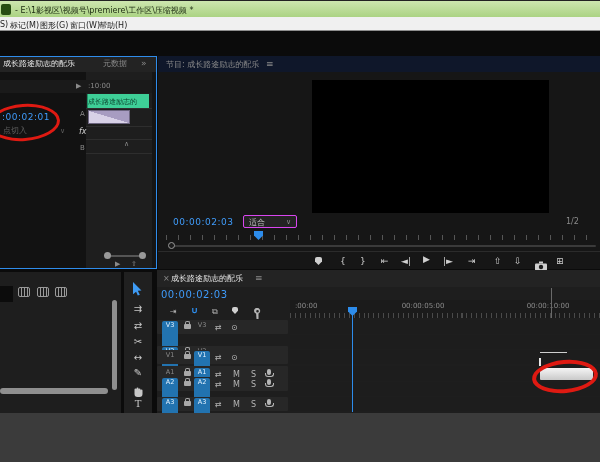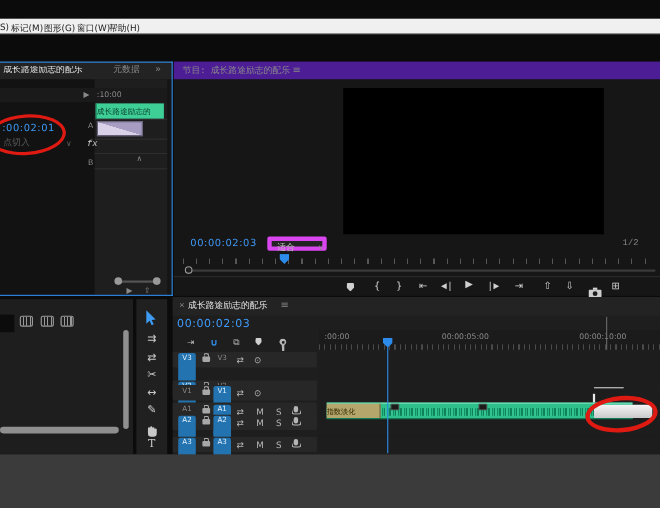--- a/index.html
+++ b/index.html
@@ -1,20 +1,20 @@
 <!DOCTYPE html>
 <html><head>
 <meta charset="utf-8">
 <style>
   html,body{margin:0;padding:0;background:#0b0b0b;}
   *{box-sizing:border-box;}
   #canvas{position:relative;width:600px;height:462px;background:#0b0b0b;overflow:hidden;
           font-family:"DejaVu Sans","Liberation Sans",sans-serif;color:#bbb;}
   .abs{position:absolute;}
-  .t7{font-size:7px;line-height:1;} .t8{font-size:8px;line-height:1;font-family:Liberation Mono, monospace;} .t9{font-size:9px;line-height:1;}
+  .t7{font-size:7px;line-height:1;} .t8{font-size:8px;line-height:1;} .t9{font-size:9px;line-height:1;}
   .t10{font-size:10px;line-height:1;} .t11{font-size:11px;line-height:1;}
   .blue{color:#3f9bfa;} .dim{color:#8a8a8a;} .white{color:#e8e8e8;}
   
   #titlebar{left:0;top:0;width:600px;height:17px;background:linear-gradient(#cde6af,#abd383);border-top:1px solid #222;}
   #appicon{left:1px;top:3px;width:10px;height:11px;background:#274d12;border-radius:2px;}
   #titletext{left:15px;top:4px;color:#1d2b12;font-size:8px;white-space:nowrap;}
   
   #menubar{left:0;top:17px;width:600px;height:14px;background:#f0f0f0;border-bottom:1px solid #8e8e8e;}
   .menuitem{top:3px;color:#1c1c1c;font-size:8px;white-space:nowrap;}
   
@@ -28,23 +28,23 @@
   #srctabs{left:0;top:56px;width:157px;height:16px;background:#232323;}
   #srcminitl{left:86px;top:72px;width:66px;height:196px;background:#1e1e1e;}
   .rowline{height:1px;background:#2e2e2e;}
   #srcruler{left:0;top:80px;width:152px;height:13px;background:#1a1a1a;}
   #srcclip{left:87px;top:94px;width:62px;height:14px;background:#3ecf97;color:#0a3a28;font-size:7px;
            overflow:hidden;white-space:nowrap;padding-top:3px;border-left:1px solid #1f8f66;}
   #fadebox{left:88px;top:110px;width:42px;height:14px;border:1px solid #6d6680;
            background:linear-gradient(to top right,#d8d1e7 49.6%,#a79cc1 50.4%);}
   
   #progpanel{left:158px;top:56px;width:442px;height:213px;background:#161616;}
-  #progtabs{left:158px;top:56px;width:442px;height:16px;background:#4c1d95;}
+  #progtabs{left:158px;top:56px;width:442px;height:16px;background:#0f172a;}
   #videoframe{left:312px;top:80px;width:237px;height:133px;background:#000;}
-  #fitbox{left:243px;top:215px;width:54px;height:13px;background:#232323;border:4px solid #d946ef;border-radius:2px;}
+  #fitbox{left:243px;top:215px;width:54px;height:13px;background:#232323;border:1px solid #d946ef;border-radius:2px;}
   #progticks{left:166px;top:235px;width:430px;height:5px;
              background:repeating-linear-gradient(90deg,#565656 0 1px,transparent 1px 12px);}
   .playheadcap{width:9px;height:9px;background:#2d8ceb;clip-path:polygon(0 0,100% 0,100% 50%,50% 100%,0 50%);}
   #progscrubline{left:172px;top:245px;width:424px;height:2px;background:#3a3a3a;border-radius:1px;}
   #progscrubknob{left:168px;top:242px;width:7px;height:7px;border:1px solid #999;border-radius:50%;background:#1c1c1c;}
   #transportsep{left:158px;top:251px;width:442px;height:1px;background:#2b2b2b;}
   .tbtn{top:256px;color:#cfcfcf;font-size:9px;}
   .markershape{width:7px;height:8px;background:#cfcfcf;clip-path:polygon(0 0,100% 0,100% 55%,50% 100%,0 55%);border-radius:2px;}
   
   #projpanel{left:0;top:272px;width:121px;height:141px;background:#1e1e1e;}
@@ -84,20 +84,24 @@
               background:linear-gradient(#f5f5f5,#c9c9c9);}
   .redellipse{border:3px solid #df1a12;border-radius:50%;background:transparent;z-index:50;pointer-events:none;}
   #footer{left:0;top:413px;width:600px;height:49px;background:#3b3b3b;}
   .vline{width:1px;background:#2d8ceb;}
 </style>
 </head>
 <body>
 
 <div id="canvas">
 
+  <div class="abs" id="titlebar">
+    <div class="abs" id="appicon"></div>
+    <div class="abs" id="titletext">- E:\1影视区\视频号\premiere\工作区\压缩视频 *</div>
+  </div>
 
   <div class="abs" id="menubar">
     <span class="abs menuitem" style="left:0px">S)</span>
     <span class="abs menuitem" style="left:10px">标记(M)</span>
     <span class="abs menuitem" style="left:40px">图形(G)</span>
     <span class="abs menuitem" style="left:70px">窗口(W)</span>
     <span class="abs menuitem" style="left:99px">帮助(H)</span>
   </div>
 
 
@@ -283,26 +287,20 @@
   <div class="abs trackcontent" style="top:335px;height:14px;"></div>
   <div class="abs trackcontent" style="top:350px;height:14px;"></div>
   <div class="abs trackcontent" style="top:366px;height:15px;"></div>
   <div class="abs trackcontent" style="top:382px;height:14px;"></div>
   <div class="abs trackcontent" style="top:397px;height:14px;"></div>
 
   <div class="abs" style="left:551px;top:288px;width:1px;height:30px;background:#6a6a6a;"></div>
   <div class="abs" style="left:540px;top:352px;width:27px;height:1px;background:#cfcfcf;"></div>
   <div class="abs" style="left:539px;top:358px;width:2px;height:8px;background:#e8e8e8;"></div>
 
-  <div class="abs" id="audioclip">
-    <div class="abs" id="wave"></div>
-    <div class="abs" id="transblock">指数淡化</div>
-    <div class="abs fxbadge" style="left:58px;"></div>
-    <div class="abs fxbadge" style="left:138px;"></div>
-  </div>
   <div class="abs" id="whiteblock"></div>
 
   <div class="abs playheadcap" style="left:348px;top:307px;"></div>
   <div class="abs vline" style="left:352px;top:315px;height:97px;"></div>
 
   <div class="abs redellipse" style="left:532px;top:360px;width:66px;height:33px;border-width:4px;transform:rotate(-5deg);"></div>
 
   <div class="abs" id="footer"></div>
 </div>
 

